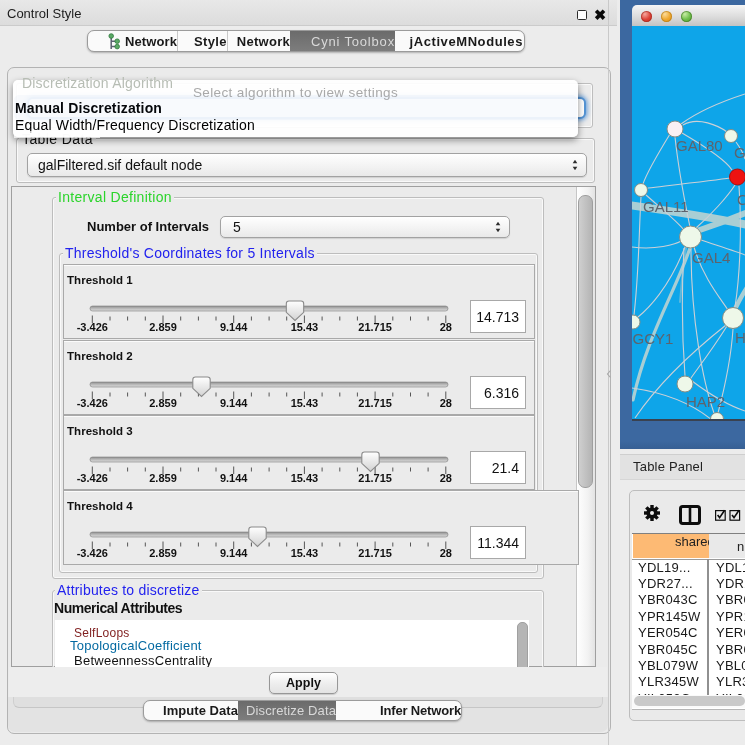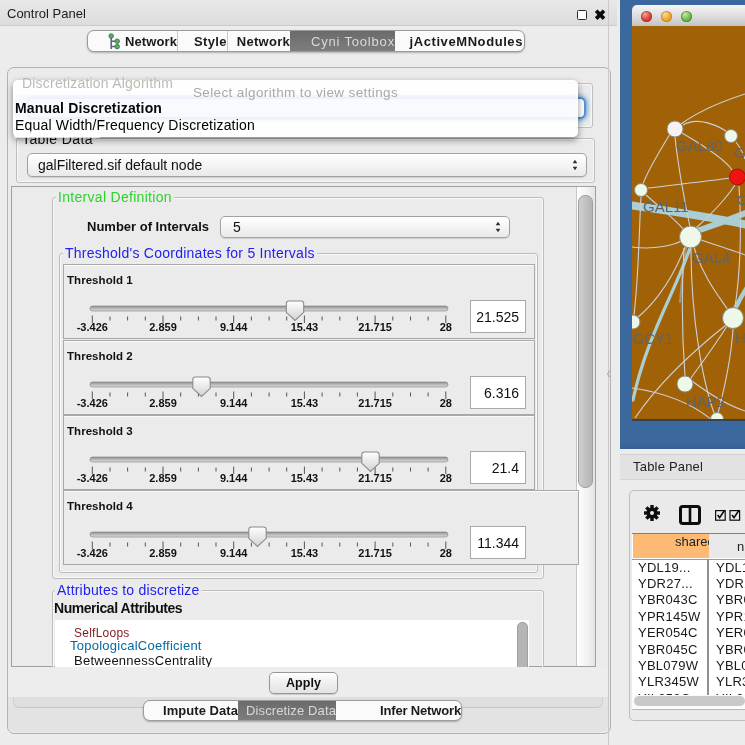--- a/index.html
+++ b/index.html
@@ -38,21 +38,21 @@
   .tab.dark{background:linear-gradient(#6b6b6b,#7d7d7d);color:#d9d9d9;font-weight:normal;font-size:13px;}
   .tabsep{width:1px;height:100%;background:#c8c8c8;}
 </style>
 </head>
 <body>
 <div id="stage">
 
   <div class="abs" style="left:0;top:0;width:617px;height:745px;background:#ececec;"></div>
   <div class="abs" style="left:0;top:0;width:616.5px;height:25px;
        background:linear-gradient(#e8e8e8,#dcdcdc);border-bottom:1px solid #cbcbcb;"></div>
-  <div class="lbl" style="left:7px;top:6px;font-size:13px;color:#1c1c1c;">Control Panel</div>
+  <div class="lbl" style="left:7px;top:6px;font-size:13px;color:#1c1c1c;">Control Style</div>
 
   <div class="abs" style="left:577px;top:10px;width:8px;height:8px;border:1.8px solid #2b2b2b;border-radius:1.5px;background:#fdfdfd;"></div>
   <div class="lbl" style="left:594px;top:7px;font-size:14.5px;font-weight:bold;color:#0a0a0a;">✖</div>
 
   <div class="abs" style="left:7px;top:67px;width:602px;height:665px;background:#ebebeb;
        border:1px solid #b3b3b3;border-radius:7px;"></div>
 
   <div class="tabstrip" style="left:87px;top:30px;width:436px;height:20px;">
      <div class="tab" style="width:89px;letter-spacing:0.1px;">
        <svg width="13" height="17" viewBox="0 0 13 17" style="margin-right:4px;">
@@ -146,21 +146,21 @@
         <line x1="381.8" y1="50.5" x2="381.8" y2="58" stroke="#555" stroke-width="1"></line>
       <text x="28.3" y="65.5" text-anchor="middle" font-size="11" font-weight="bold" fill="#111" font-family="Liberation Sans">-3.426</text>
         <text x="99.0" y="65.5" text-anchor="middle" font-size="11" font-weight="bold" fill="#111" font-family="Liberation Sans">2.859</text>
         <text x="169.7" y="65.5" text-anchor="middle" font-size="11" font-weight="bold" fill="#111" font-family="Liberation Sans">9.144</text>
         <text x="240.4" y="65.5" text-anchor="middle" font-size="11" font-weight="bold" fill="#111" font-family="Liberation Sans">15.43</text>
         <text x="311.1" y="65.5" text-anchor="middle" font-size="11" font-weight="bold" fill="#111" font-family="Liberation Sans">21.715</text>
         <text x="381.8" y="65.5" text-anchor="middle" font-size="11" font-weight="bold" fill="#111" font-family="Liberation Sans">28</text>
       <path d="M 222.3 38.7 Q 222.3 36 225.0 36 L 237.0 36 Q 239.7 36 239.7 38.7 L 239.7 47.3 L 231.0 55.5 L 222.3 47.3 Z" fill="url(#th0)" stroke="#8a8a8a" stroke-width="1.1"></path>
     </svg>
     <div class="tval">
-        <span>21.525</span>
+        <span>14.713</span>
       </div>
   </div>
   <div class="tbox" style="top:340px;">
     <div class="ttitle">Threshold 2</div>
     <svg width="468" height="71" style="position:absolute;left:0;top:0;">
       <defs>
         <linearGradient id="gr1" x1="0" y1="0" x2="0" y2="1">
           <stop offset="0" stop-color="#8f8f8f"></stop>
             <stop offset="0.5" stop-color="#b9b9b9"></stop>
             <stop offset="1" stop-color="#dddddd"></stop>
@@ -344,21 +344,21 @@
   <div class="abs" style="left:641px;top:11px;width:11px;height:11px;border-radius:50%;
        background:radial-gradient(circle at 35% 28%, #f5a89e, #dd4236 52%, #bd2d22);
        box-shadow:inset 0 0 0 1px rgba(150,40,30,.55);"></div>
   <div class="abs" style="left:661px;top:11px;width:11px;height:11px;border-radius:50%;
        background:radial-gradient(circle at 35% 28%, #fbdc9b, #efa72e 52%, #d8921c);
        box-shadow:inset 0 0 0 1px rgba(170,115,20,.55);"></div>
   <div class="abs" style="left:681px;top:11px;width:11px;height:11px;border-radius:50%;
        background:radial-gradient(circle at 35% 28%, #c8eda5, #6fbe4a 52%, #529c31);
        box-shadow:inset 0 0 0 1px rgba(60,110,35,.55);"></div>
 
-  <div class="abs" style="left:632px;top:26px;width:113px;height:393px;background:#a16207;overflow:hidden;">
+  <div class="abs" style="left:632px;top:26px;width:113px;height:393px;background:#0ea5e9;overflow:hidden;">
     <svg width="113" height="393" viewBox="632 26 113 393">
       <g fill="none" stroke="#a9ced4" stroke-linecap="round">
         <path d="M628,205 C670,211 710,217 748,225" stroke-width="8"></path>
         <path d="M697,231 C718,224 736,217 748,212" stroke-width="6"></path>
         <path d="M690,248 C676,290 646,338 633,400" stroke-width="3.2"></path>
         <path d="M735,309 C740,299 744,292 748,286" stroke-width="4.5"></path>
         <path d="M686,248 C683,268 681,288 680,302" stroke-width="2" stroke-opacity="0.5"></path>
       </g>
       <g fill="none" stroke="#ccd0d6" stroke-width="1.1">
         <path d="M745,94 C714,104 692,116 681,124"></path>

